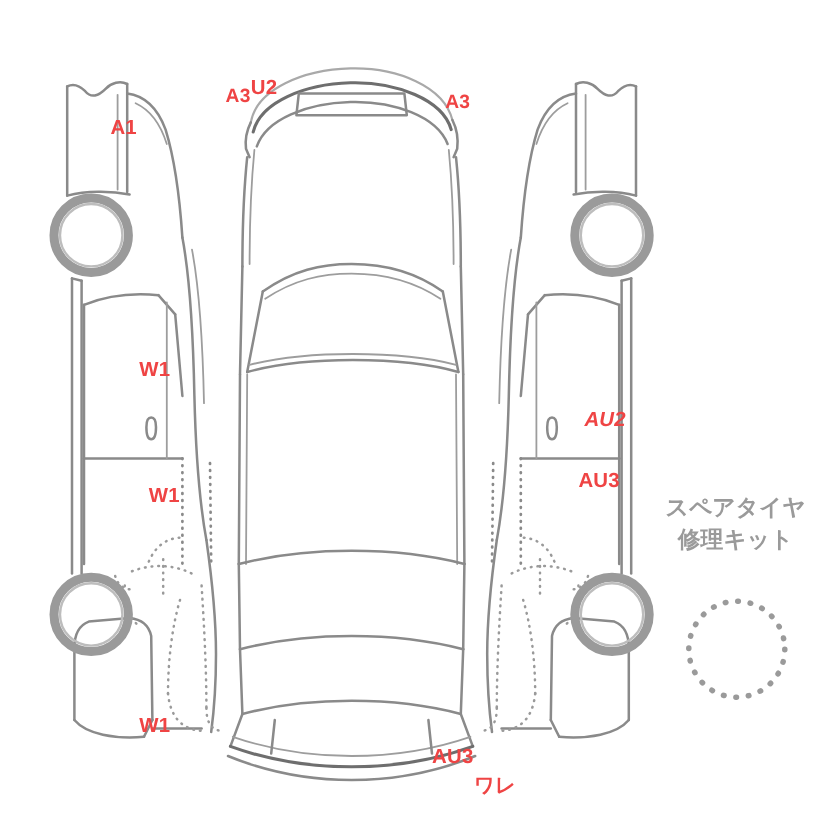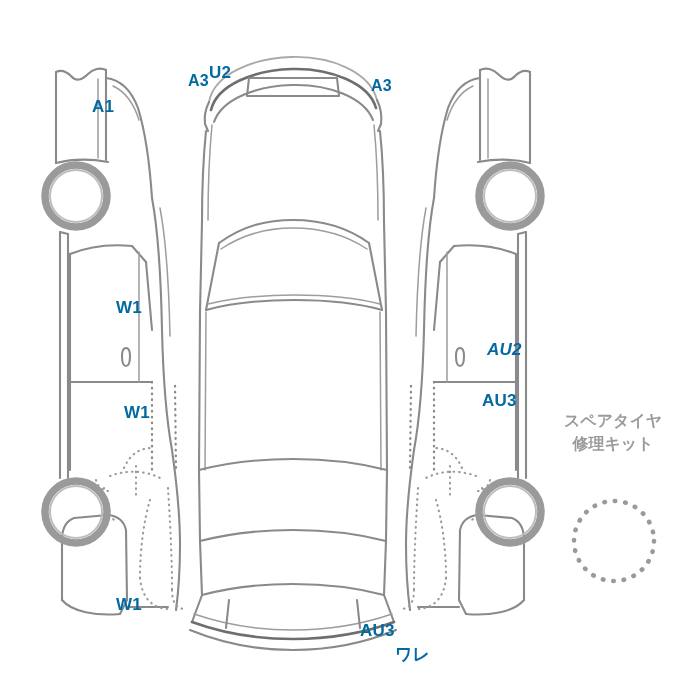--- a/index.html
+++ b/index.html
@@ -23,30 +23,30 @@
     left: 0;
     top: 0;
     width: 700px;
     height: 700px;
   }
   .lbl {
     position: absolute;
     font-family: "Liberation Sans", "DejaVu Sans", sans-serif;
     font-size: 17px;
     font-weight: bold;
-    color: #0369a1;
+    color: #ef4444;
     white-space: nowrap;
     line-height: 1.05;
     letter-spacing: 0.2px;
   }
   .lbl.sm { font-size: 16px; }
   .note {
     position: absolute;
     font-family: "DejaVu Sans", "Liberation Sans", sans-serif;
-    font-size: 16px;
+    font-size: 19px;
     font-weight: bold;
     color: #9a9a9a;
     text-align: center;
     line-height: 1.42;
     white-space: nowrap;
   }
 </style>
 </head>
 <body>
 

